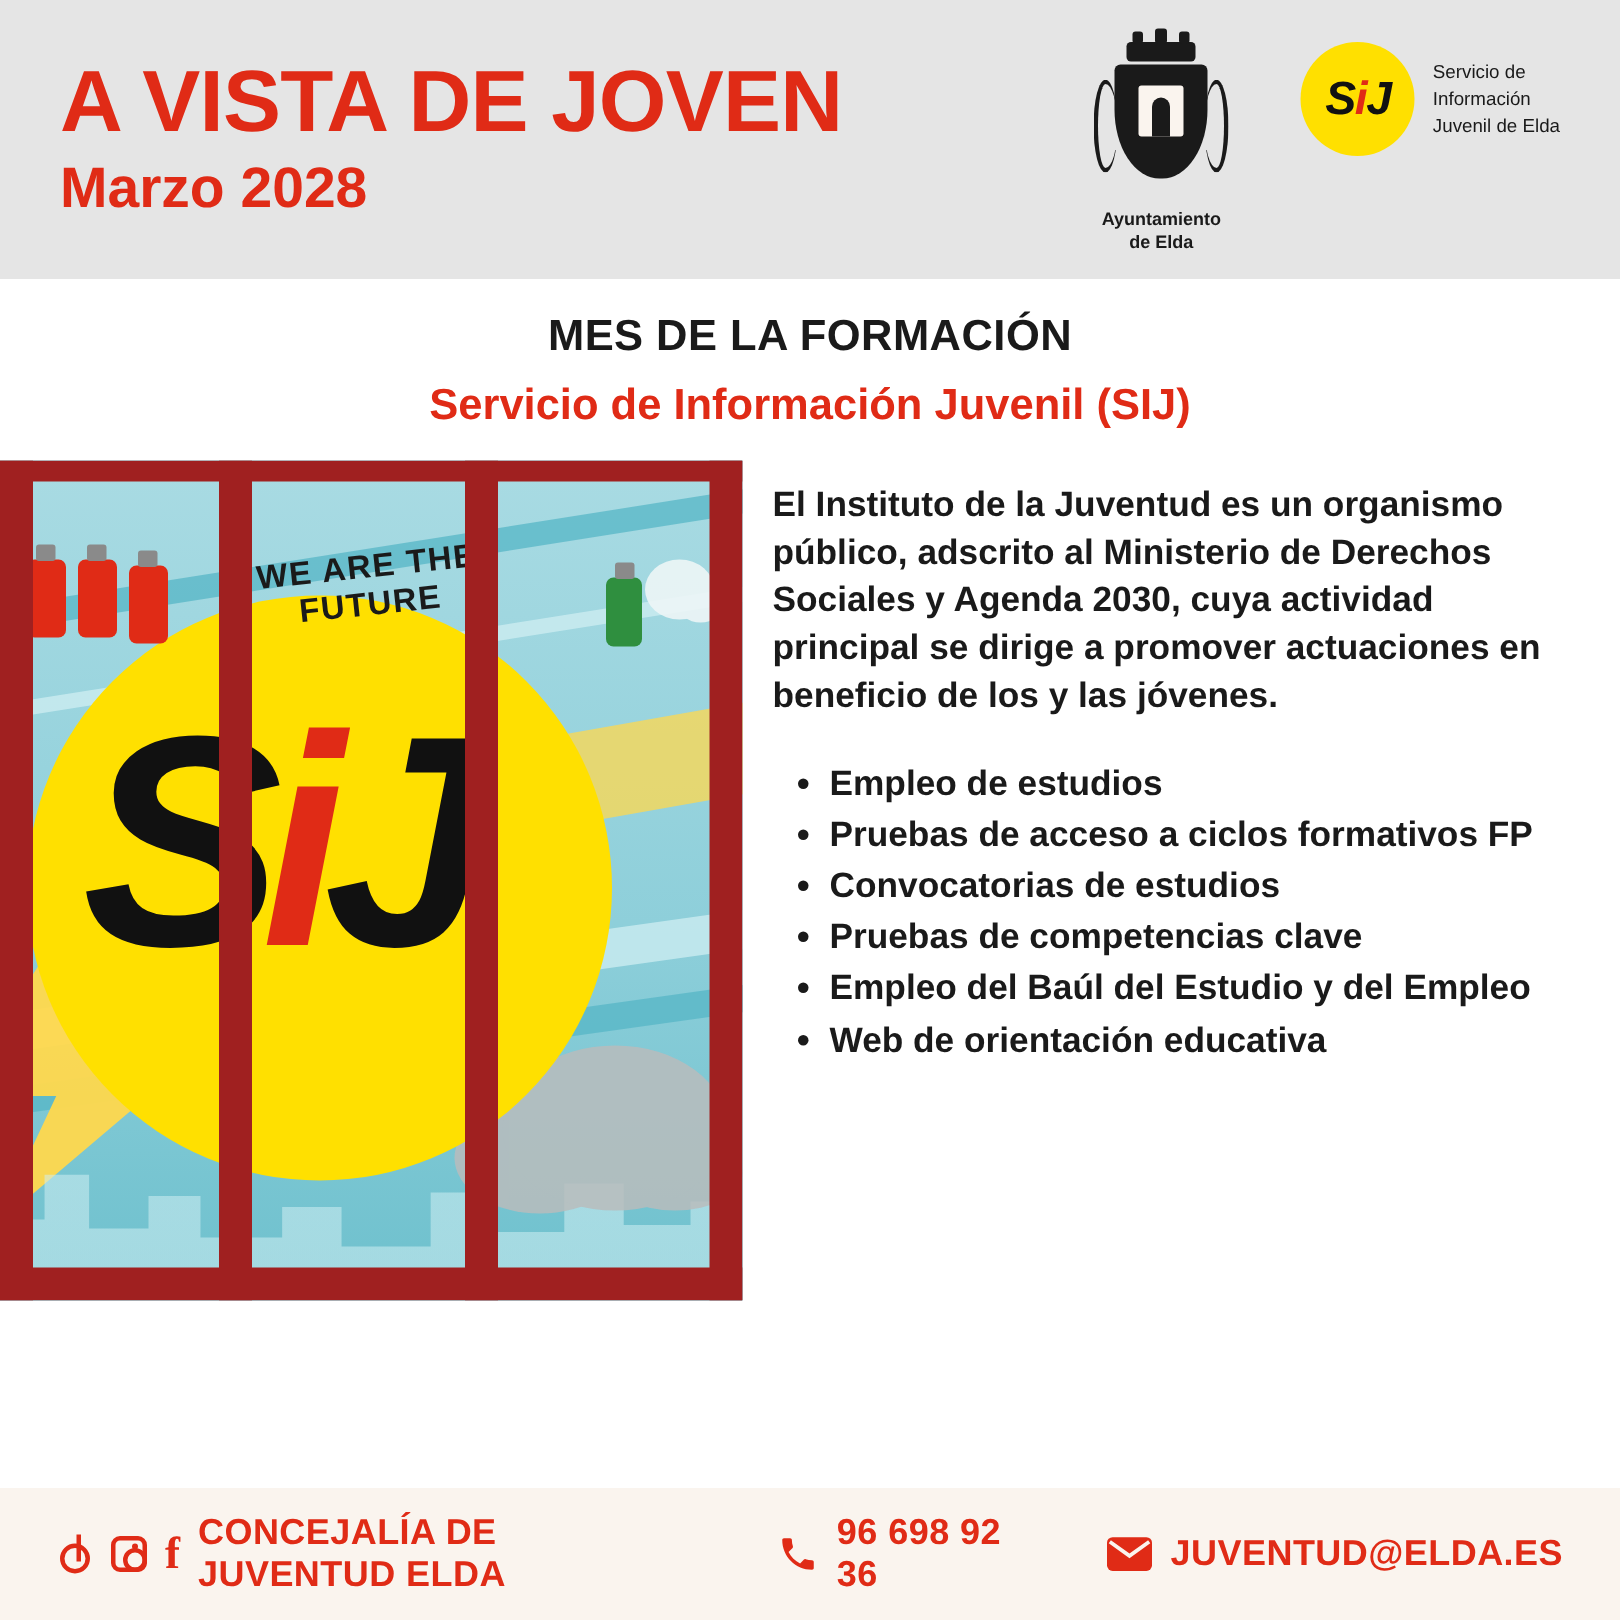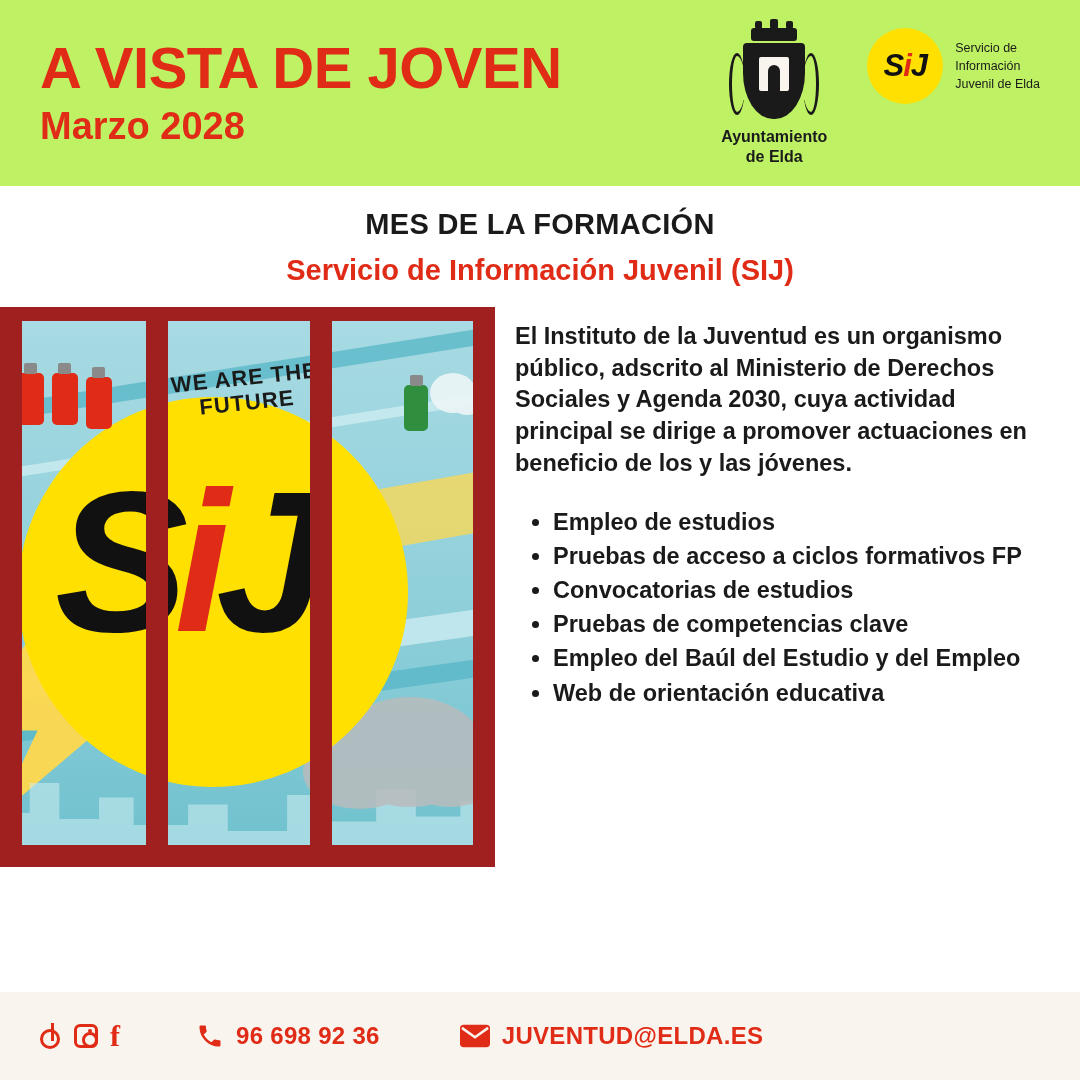--- a/index.html
+++ b/index.html
@@ -14,21 +14,21 @@
     width: 1080px; height: 1080px;
     background: #ffffff;
     display: flex;
     flex-direction: column;
   }
 
   
   .header {
     position: relative;
     height: 186px;
-    background: #bef264;
+    background: #e5e5e5;
     display: flex;
     align-items: center;
     padding: 0 40px;
   }
   .header-titles { flex: 0 0 auto; }
   .title-main {
     color: #e02b16;
     font-size: 58px;
     font-weight: bold;
     letter-spacing: -0.5px;
@@ -83,22 +83,22 @@
     content: ""; position: absolute; left: 9px; top: 8px;
     width: 12px; height: 26px; background: #1a1a1a; border-radius: 6px 6px 0 0;
   }
   .crest-leaf-l, .crest-leaf-r {
     position: absolute; top: 10px; width: 16px; height: 62px;
     border: 3px solid #1a1a1a; border-radius: 50%;
   }
   .crest-leaf-l { left: -14px; border-right: none; }
   .crest-leaf-r { right: -14px; border-left: none; }
   .crest-text {
-    margin-top: 8px;
-    font-size: 16px; font-weight: bold; color: #1a1a1a; line-height: 1.25;
+    margin-top: 20px;
+    font-size: 12px; font-weight: bold; color: #1a1a1a; line-height: 1.25;
   }
 
   
   .sij-logo { display: flex; align-items: center; gap: 12px; }
   .sij-badge {
     width: 76px; height: 76px; border-radius: 50%;
     background: #ffe000;
     display: flex; align-items: center; justify-content: center;
     position: relative;
   }
@@ -363,20 +363,21 @@
   <div class="footer">
 
     <div class="f-group">
       <span class="f-icon">
           <span class="tiktok"></span>
         </span>
       <span class="f-icon">
           <span class="sq"></span>
         </span>
       <span class="f-icon fb">f</span>
+      <span class="f-text">CONCEJALÍA DE JUVENTUD ELDA</span>
     </div>
 
     <div class="f-spacer-a"></div>
 
     <div class="f-group">
       <span class="f-icon">
         <svg width="28" height="28" viewBox="0 0 24 24" fill="#e02b16" aria-hidden="true">
           <path d="M6.6 10.8c1.4 2.8 3.8 5.1 6.6 6.6l2.2-2.2c.3-.3.7-.4 1-.2 1.1.4 2.3.6 3.6.6.6 0 1 .4 1 1V20c0 .6-.4 1-1 1C10.6 21 3 13.4 3 4c0-.6.4-1 1-1h3.5c.6 0 1 .4 1 1 0 1.2.2 2.4.6 3.6.1.4 0 .8-.2 1l-2.3 2.2z"></path>
         </svg>
       </span>

